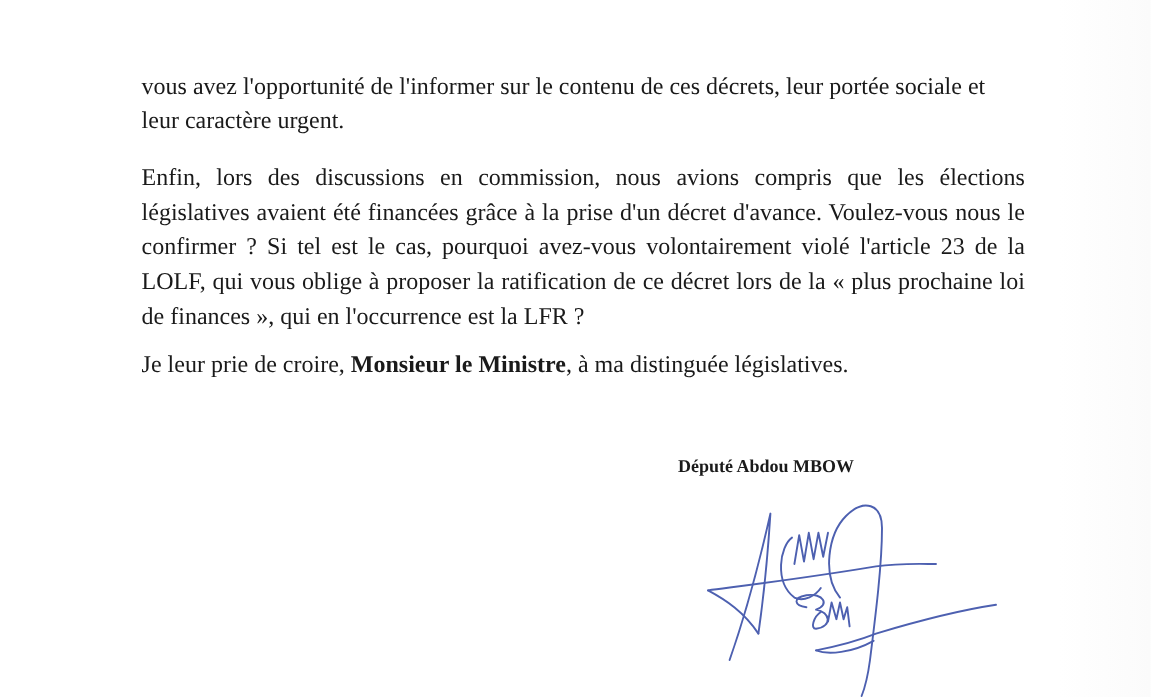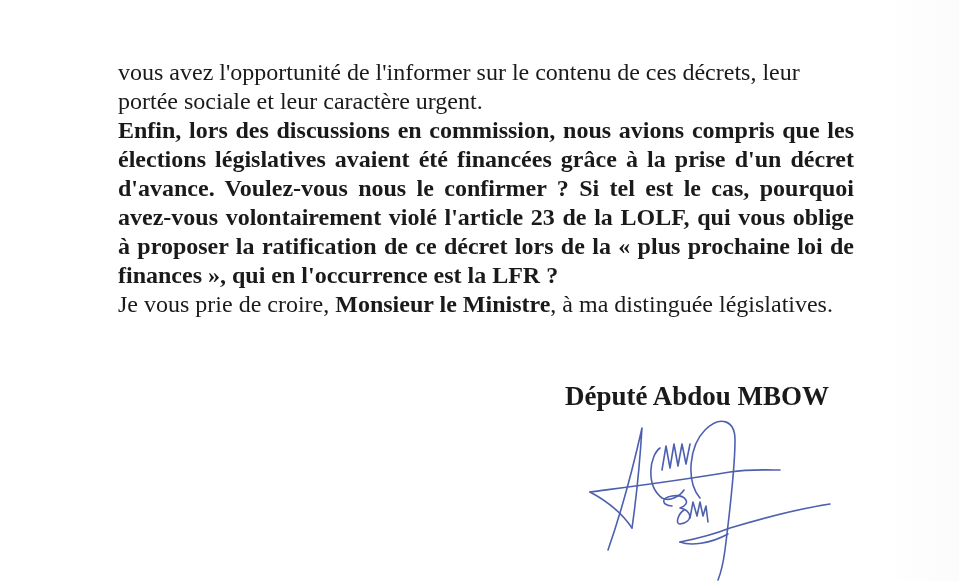--- a/index.html
+++ b/index.html
@@ -18,54 +18,54 @@
     .page {
       position: absolute;
       left: 0; top: 0;
       width: 959px; height: 581px;
       background: linear-gradient(to right, #ffffff 0%, #ffffff 92%, #fbfbfb 100%);
     }
     .para {
       position: absolute;
       left: 118px;
       width: 736px;
-      font-size: 24px;
+      font-size: 20px;
       line-height: 29px;
       margin: 0;
     }
     .p1 { top: 58px; }
-    .p2 { top: 116px; text-align: justify; text-align-last: left; font-weight: bold; }
+    .p2 { top: 134px; text-align: justify; text-align-last: left; }
     .p3 { top: 290px; }
     .bold { font-weight: bold; font-family: Liberation Serif, serif; }
     .signer {
       position: absolute;
       left: 565px;
       top: 381px;
-      font-size: 27px;
+      font-size: 15px;
       font-weight: bold;
       white-space: nowrap;
     }
     .signature {
       position: absolute;
       left: 580px;
       top: 410px;
       width: 260px;
       height: 171px;
     }
   </style>
 </head>
 <body>
 
 <div class="page">
 
   <p class="para p1">vous avez l'opportunité de l'informer sur le contenu de ces décrets, leur portée sociale et leur caractère urgent.</p>
 
   <p class="para p2">Enfin, lors des discussions en commission, nous avions compris que les élections législatives avaient été financées grâce à la prise d'un décret d'avance. Voulez-vous nous le confirmer ? Si tel est le cas, pourquoi avez-vous volontairement violé l'article 23 de la LOLF, qui vous oblige à proposer la ratification de ce décret lors de la « plus prochaine loi de finances », qui en l'occurrence est la LFR ?</p>
 
-  <p class="para p3"><span>Je vous prie de croire, </span><span class="bold">Monsieur le Ministre</span><span>, à ma distinguée législatives.</span></p>
+  <p class="para p3"><span>Je leur prie de croire, </span><span class="bold">Monsieur le Ministre</span><span>, à ma distinguée législatives.</span></p>
 
   <div class="signer">Député Abdou MBOW</div>
 
   <svg class="signature" viewBox="0 0 260 171" xmlns="http://www.w3.org/2000/svg">
     <g fill="none" stroke="#3a4fa8" stroke-width="1.6" stroke-linecap="round" stroke-linejoin="round" opacity="0.9">
 
       <path d="M28 140 C 35 120, 48 80, 62 18 C 60 50, 56 90, 52 118"></path>
 
       <path d="M10 82 C 40 78, 90 72, 150 62 C 170 59, 190 60, 200 60"></path>
       <path d="M10 82 C 25 90, 40 100, 52 118"></path>

